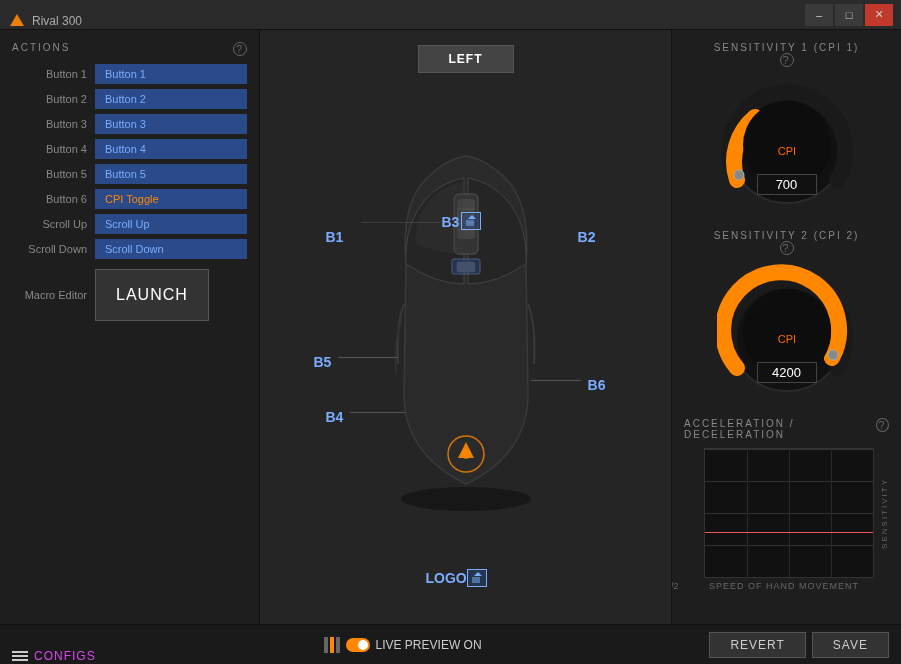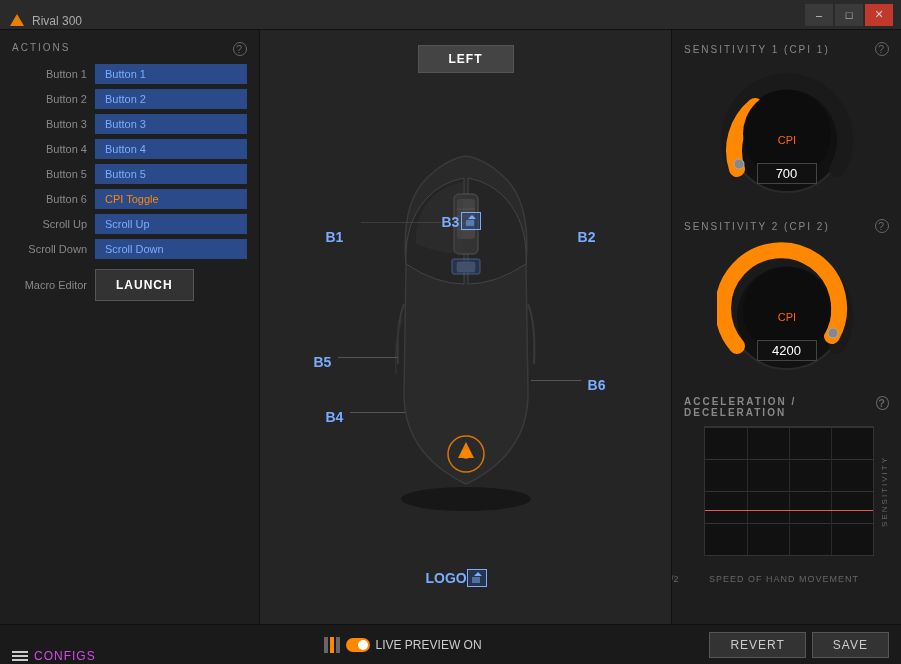--- a/index.html
+++ b/index.html
@@ -135,23 +135,23 @@
       color: #888;
       font-size: 11px;
       width: 75px;
       text-align: right;
       margin-right: 8px;
     }
     .launch-btn {
       background: #333;
       color: #fff;
       border: 1px solid #555;
-      padding: 8px 20px;
-      font-size: 12px;
-      font-weight: bold;
+      padding: 16px 20px;
+      font-size: 16px;
+      font-weight: normal;
       cursor: pointer;
       letter-spacing: 1px;
     }
 
     
     .center-panel {
       flex: 1;
       display: flex;
       flex-direction: column;
       align-items: center;
@@ -207,20 +207,21 @@
       margin-bottom: 15px;
     }
     .sensitivity-title {
       color: #888;
       font-size: 10px;
       letter-spacing: 2px;
       margin-bottom: 8px;
       display: flex;
       justify-content: space-between;
       align-items: center;
+      flex-direction: column;
     }
 
     
     .gauge-container {
       width: 140px;
       height: 140px;
       margin: 0 auto 5px;
       position: relative;
     }
     .gauge-value-box {
@@ -241,35 +242,34 @@
     .accel-section {
       margin-top: 5px;
     }
     .accel-title {
       color: #888;
       font-size: 10px;
       letter-spacing: 2px;
       margin-bottom: 8px;
       display: flex;
       justify-content: space-between;
-      font-weight: bold;
     }
     .accel-graph {
       width: 170px;
       height: 130px;
       background: #111;
       border: 1px solid #333;
       position: relative;
       margin: 0 auto;
     }
     .graph-label-x {
       text-align: center;
       font-size: 9px;
       color: #666;
-      margin-top: 18px;
+      margin-top: 3px;
       letter-spacing: 1px;
     }
     .graph-line-h {
       position: absolute;
       left: 0;
       right: 0;
       height: 1px;
       background: #e55;
     }
     .graph-grid-h {

